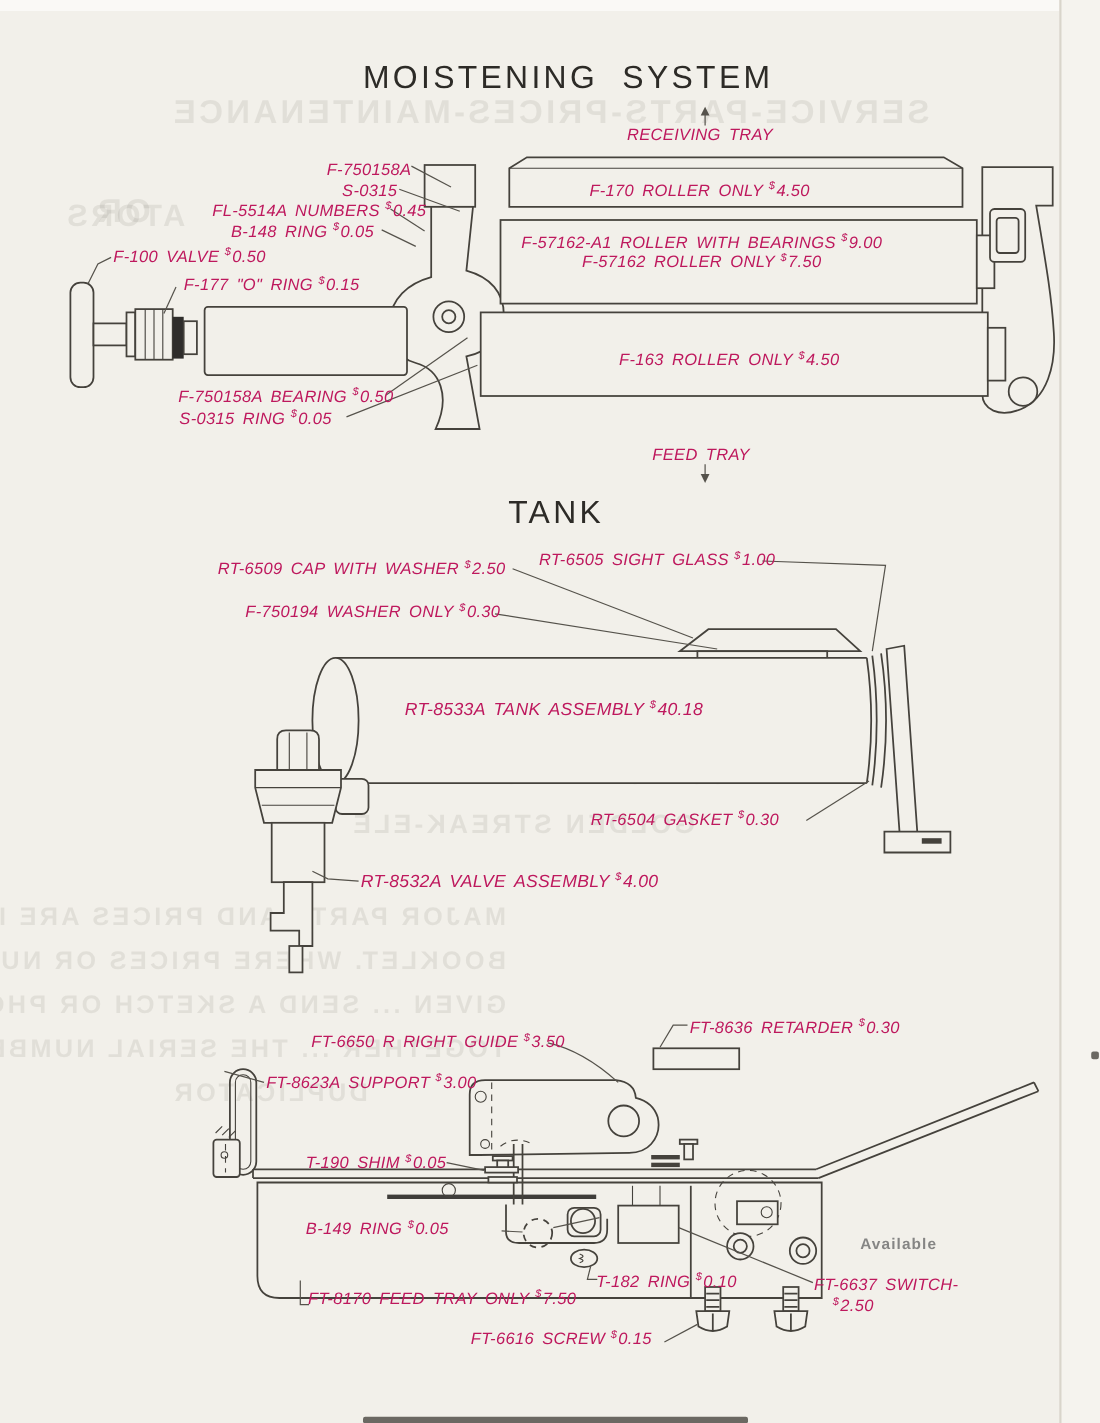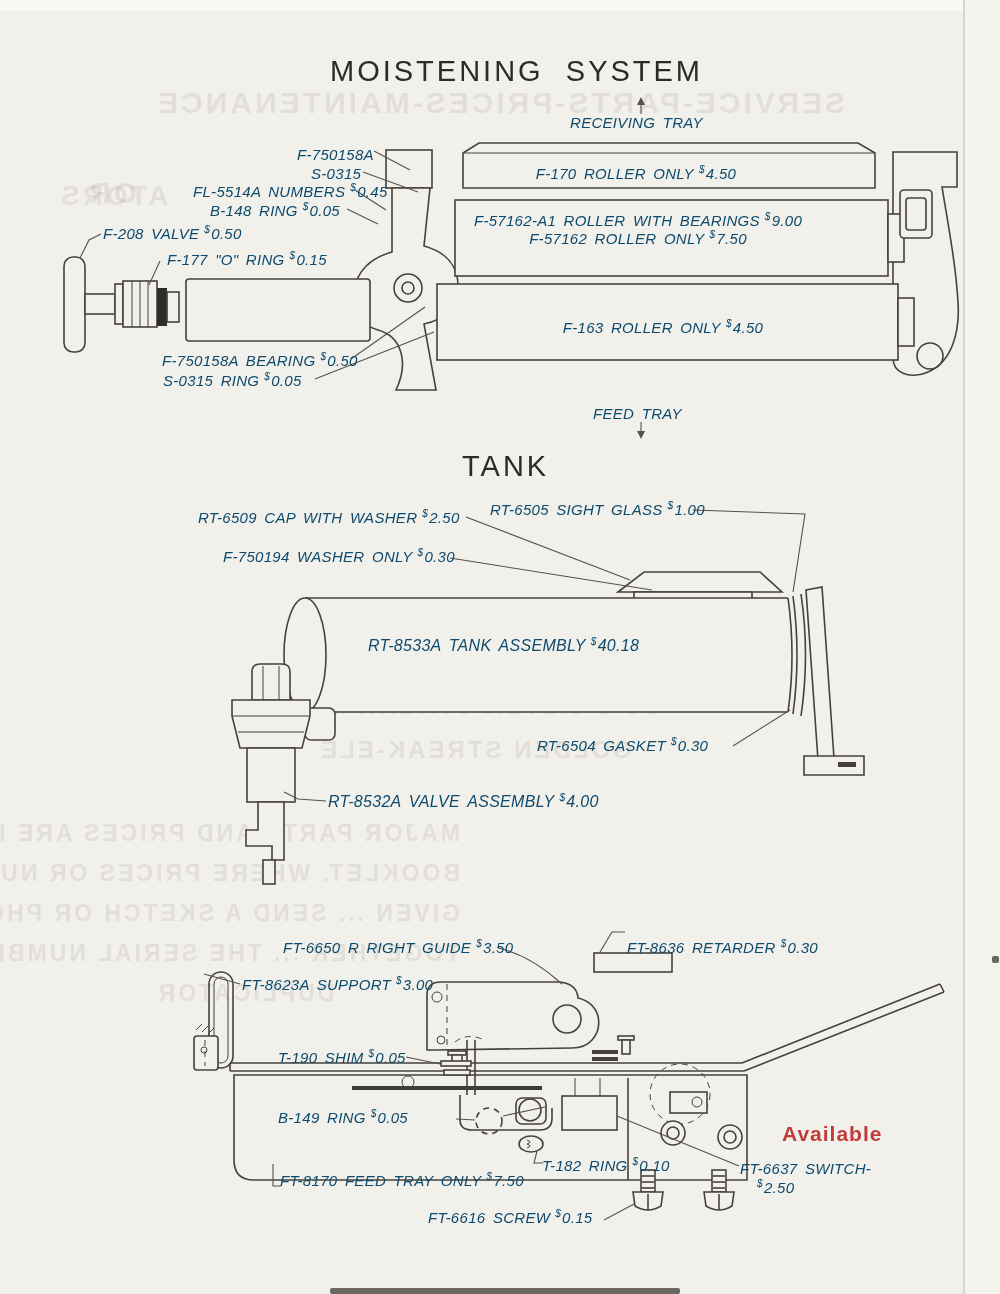--- a/index.html
+++ b/index.html
@@ -6,27 +6,27 @@
   #page{position:relative;width:1000px;height:1294px;margin:0 auto;background:#f2f0ea;overflow:hidden;
         font-family:"Liberation Sans",sans-serif;color:#38352f;}
   
   .edge-top{position:absolute;left:0;top:0;width:1000px;height:10px;background:#faf9f6;}
   .edge-right{position:absolute;left:963px;top:0;width:37px;height:1294px;background:#f5f3ee;border-left:2px solid #d9d5cb;}
   .mark{position:absolute;background:#6b6862;border-radius:2px;}
   
   .title{position:absolute;font-size:29px;letter-spacing:3px;color:#2d2b27;white-space:pre;}
   
   .lbl{position:absolute;white-space:pre;font-style:italic;font-size:15px;letter-spacing:.3px;
-       word-spacing:3px;color:#0c4a6e;}
+       word-spacing:3px;color:#be185d;}
   .ctr{transform:translateX(-50%);}
   .cur{font-size:10px;vertical-align:6px;margin-left:5px;margin-right:1px;}
   
   .ghost{position:absolute;transform:scaleX(-1);color:#6f6a60;opacity:.12;font-weight:bold;
          letter-spacing:3px;white-space:nowrap;text-align:center;}
-  .stamp{position:absolute;font-weight:bold;font-size:21px;color:#b91c1c;letter-spacing:1px;opacity:.85;}
+  .stamp{position:absolute;font-weight:bold;font-size:14px;color:#737373;letter-spacing:1px;opacity:.85;}
   svg{position:absolute;left:0;top:0;}
   .ink{stroke:#45423c;stroke-width:1.6;fill:none;}
   .fillp{fill:#f2f0ea;}
   .lead{stroke:#55524b;stroke-width:1.1;fill:none;}
   .dash{stroke-dasharray:6 5;}
   .thin{stroke-width:1;}
 </style>
 </head>
 <body>
 
@@ -232,40 +232,40 @@
   </svg>
 
   <div class="title" style="left:330px;top:55px;">MOISTENING  SYSTEM</div>
   <div class="lbl" style="left:570px;top:114px;">RECEIVING TRAY</div>
   <div class="lbl" style="left:593px;top:405px;">FEED TRAY</div>
 
   <div class="lbl" style="left:297px;top:146px;"><span>F-750158A</span></div>
   <div class="lbl" style="left:311px;top:165px;"><span>S-0315</span></div>
   <div class="lbl" style="left:193px;top:182px;"><span>FL-5514A NUMBERS</span><span class="cur">$</span><span>0.45</span></div>
   <div class="lbl" style="left:210px;top:201px;"><span>B-148 RING</span><span class="cur">$</span><span>0.05</span></div>
-  <div class="lbl" style="left:103px;top:224px;"><span>F-208 VALVE</span><span class="cur">$</span><span>0.50</span></div>
+  <div class="lbl" style="left:103px;top:224px;"><span>F-100 VALVE</span><span class="cur">$</span><span>0.50</span></div>
   <div class="lbl" style="left:167px;top:250px;"><span>F-177 "O" RING</span><span class="cur">$</span><span>0.15</span></div>
 
   <div class="lbl ctr" style="left:636px;top:164px;"><span>F-170 ROLLER ONLY</span><span class="cur">$</span><span>4.50</span></div>
   <div class="lbl ctr" style="left:638px;top:211px;"><span>F-57162-A1 ROLLER WITH BEARINGS</span><span class="cur">$</span><span>9.00</span></div>
   <div class="lbl ctr" style="left:638px;top:229px;"><span>F-57162 ROLLER ONLY</span><span class="cur">$</span><span>7.50</span></div>
   <div class="lbl ctr" style="left:646px;top:318px;margin-left:17px;"><span>F-163 ROLLER ONLY</span><span class="cur">$</span><span>4.50</span></div>
 
   <div class="lbl" style="left:162px;top:351px;"><span>F-750158A BEARING</span><span class="cur">$</span><span>0.50</span></div>
   <div class="lbl" style="left:163px;top:371px;"><span>S-0315 RING</span><span class="cur">$</span><span>0.05</span></div>
 
   <div class="title" style="left:462px;top:450px;">TANK</div>
   <div class="lbl" style="left:198px;top:508px;"><span>RT-6509 CAP WITH WASHER</span><span class="cur">$</span><span>2.50</span></div>
   <div class="lbl" style="left:490px;top:500px;"><span>RT-6505 SIGHT GLASS</span><span class="cur">$</span><span>1.00</span></div>
   <div class="lbl" style="left:223px;top:547px;"><span>F-750194 WASHER ONLY</span><span class="cur">$</span><span>0.30</span></div>
   <div class="lbl" style="left:368px;top:636px;font-size:16px;"><span>RT-8533A TANK ASSEMBLY</span><span class="cur">$</span><span>40.18</span></div>
   <div class="lbl" style="left:537px;top:736px;"><span>RT-6504 GASKET</span><span class="cur">$</span><span>0.30</span></div>
   <div class="lbl" style="left:328px;top:792px;font-size:16px;"><span>RT-8532A VALVE ASSEMBLY</span><span class="cur">$</span><span>4.00</span></div>
 
-  <div class="lbl" style="left:627px;top:925px;margin-top:13px;"><span>FT-8636 RETARDER</span><span class="cur">$</span><span>0.30</span></div>
+  <div class="lbl" style="left:627px;top:925px;"><span>FT-8636 RETARDER</span><span class="cur">$</span><span>0.30</span></div>
   <div class="lbl" style="left:283px;top:938px;"><span>FT-6650 R RIGHT GUIDE</span><span class="cur">$</span><span>3.50</span></div>
   <div class="lbl" style="left:242px;top:975px;"><span>FT-8623A SUPPORT</span><span class="cur">$</span><span>3.00</span></div>
   <div class="lbl" style="left:278px;top:1048px;"><span>T-190 SHIM</span><span class="cur">$</span><span>0.05</span></div>
   <div class="lbl" style="left:278px;top:1108px;"><span>B-149 RING</span><span class="cur">$</span><span>0.05</span></div>
   <div class="lbl" style="left:542px;top:1156px;"><span>T-182 RING</span><span class="cur">$</span><span>0.10</span></div>
   <div class="lbl" style="left:740px;top:1160px;"><span>FT-6637 SWITCH-</span></div>
   <div class="lbl" style="left:752px;top:1178px;"><span class="cur">$</span><span>2.50</span></div>
   <div class="lbl" style="left:280px;top:1171px;"><span>FT-8170 FEED TRAY ONLY</span><span class="cur">$</span><span>7.50</span></div>
   <div class="lbl" style="left:428px;top:1208px;"><span>FT-6616 SCREW</span><span class="cur">$</span><span>0.15</span></div>
 

